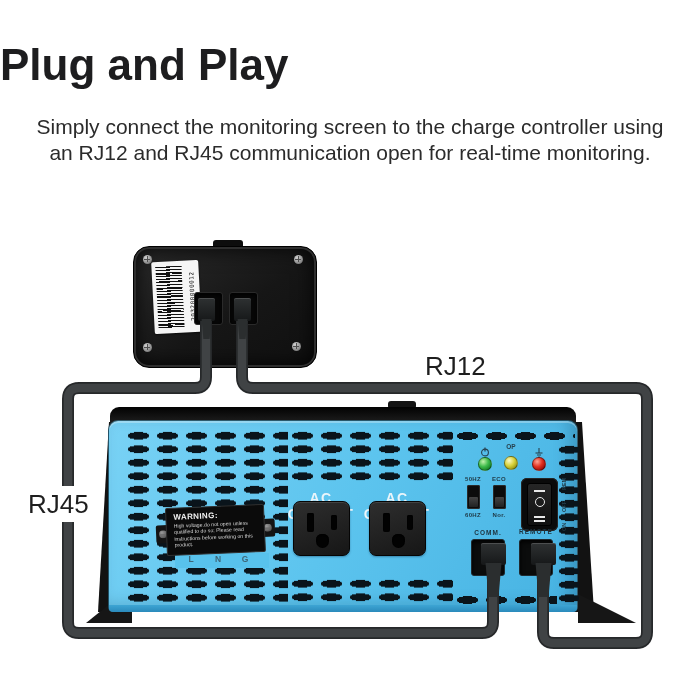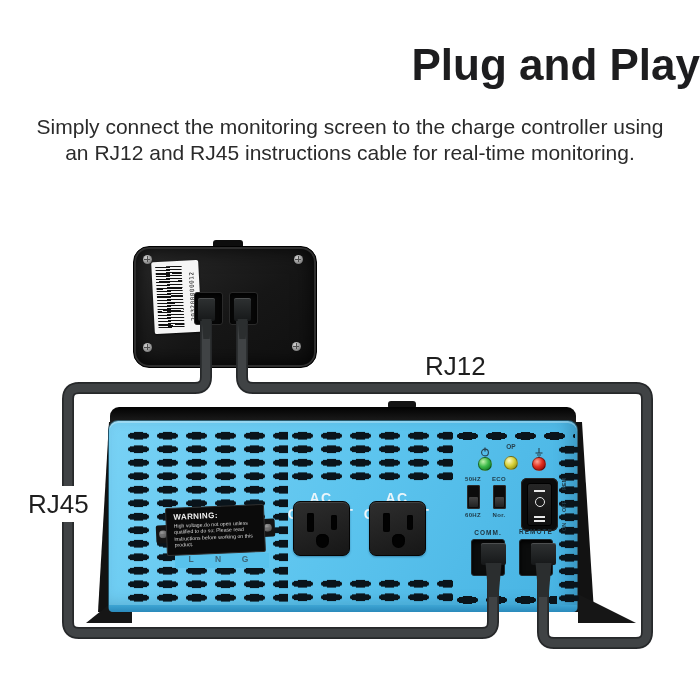--- a/index.html
+++ b/index.html
@@ -1,21 +1,21 @@
 <!DOCTYPE html>
 <html><head>
 <meta charset="utf-8">
 <style>
   html,body{margin:0;padding:0;background:#fff;}
   .stage{position:relative;width:700px;height:700px;background:#ffffff;overflow:hidden;
          font-family:"Liberation Sans",sans-serif;}
   .abs{position:absolute;}
 
   
-  .title{left:0;top:40px;width:700px;text-align:right;font-size:44px;font-weight:800;
+  .title{left:0;top:40px;width:700px;text-align:left;font-size:44px;font-weight:800;
          color:#1d1d1f;letter-spacing:0px;}
   .desc{left:30px;top:114px;width:640px;text-align:center;font-size:21px;line-height:26px;
         color:#2b2b2b;}
 
   
   .cable-label{font-size:26px;color:#1e1e1e;text-align:left;}
   .rj12{left:425px;top:351px;width:80px;}
   .rj45{left:28px;top:486px;width:68px;height:36px;background:#fff;line-height:36px;z-index:7;}
 
   
@@ -150,21 +150,21 @@
               border-radius:2px;box-sizing:border-box;}
   .warn-title{margin:4px 0 1px 7px;font-size:8px;font-weight:bold;color:#f0f0f0;letter-spacing:.4px;}
   .warn-body{margin:0 0 0 7px;width:86px;font-size:5.2px;line-height:6.4px;color:#d6d6d6;}
 </style>
 </head>
 <body>
 
 <div class="stage">
 
   <div class="abs title">Plug and Play</div>
-  <div class="abs desc">Simply connect the monitoring screen to the charge controller using an RJ12 and RJ45 instructions cable for real-time monitoring.</div>
+  <div class="abs desc">Simply connect the monitoring screen to the charge controller using an RJ12 and RJ45 communication open for real-time monitoring.</div>
 
   <div class="abs cable-label rj12">RJ12</div>
   <div class="abs cable-label rj45">RJ45</div>
 
   <div class="abs monitor">
     <div class="abs mon-tab"></div>
     <div class="abs mon-body">
       <div class="abs screw scr-tl"></div>
       <div class="abs screw scr-tr"></div>
       <div class="abs screw scr-bl"></div>

